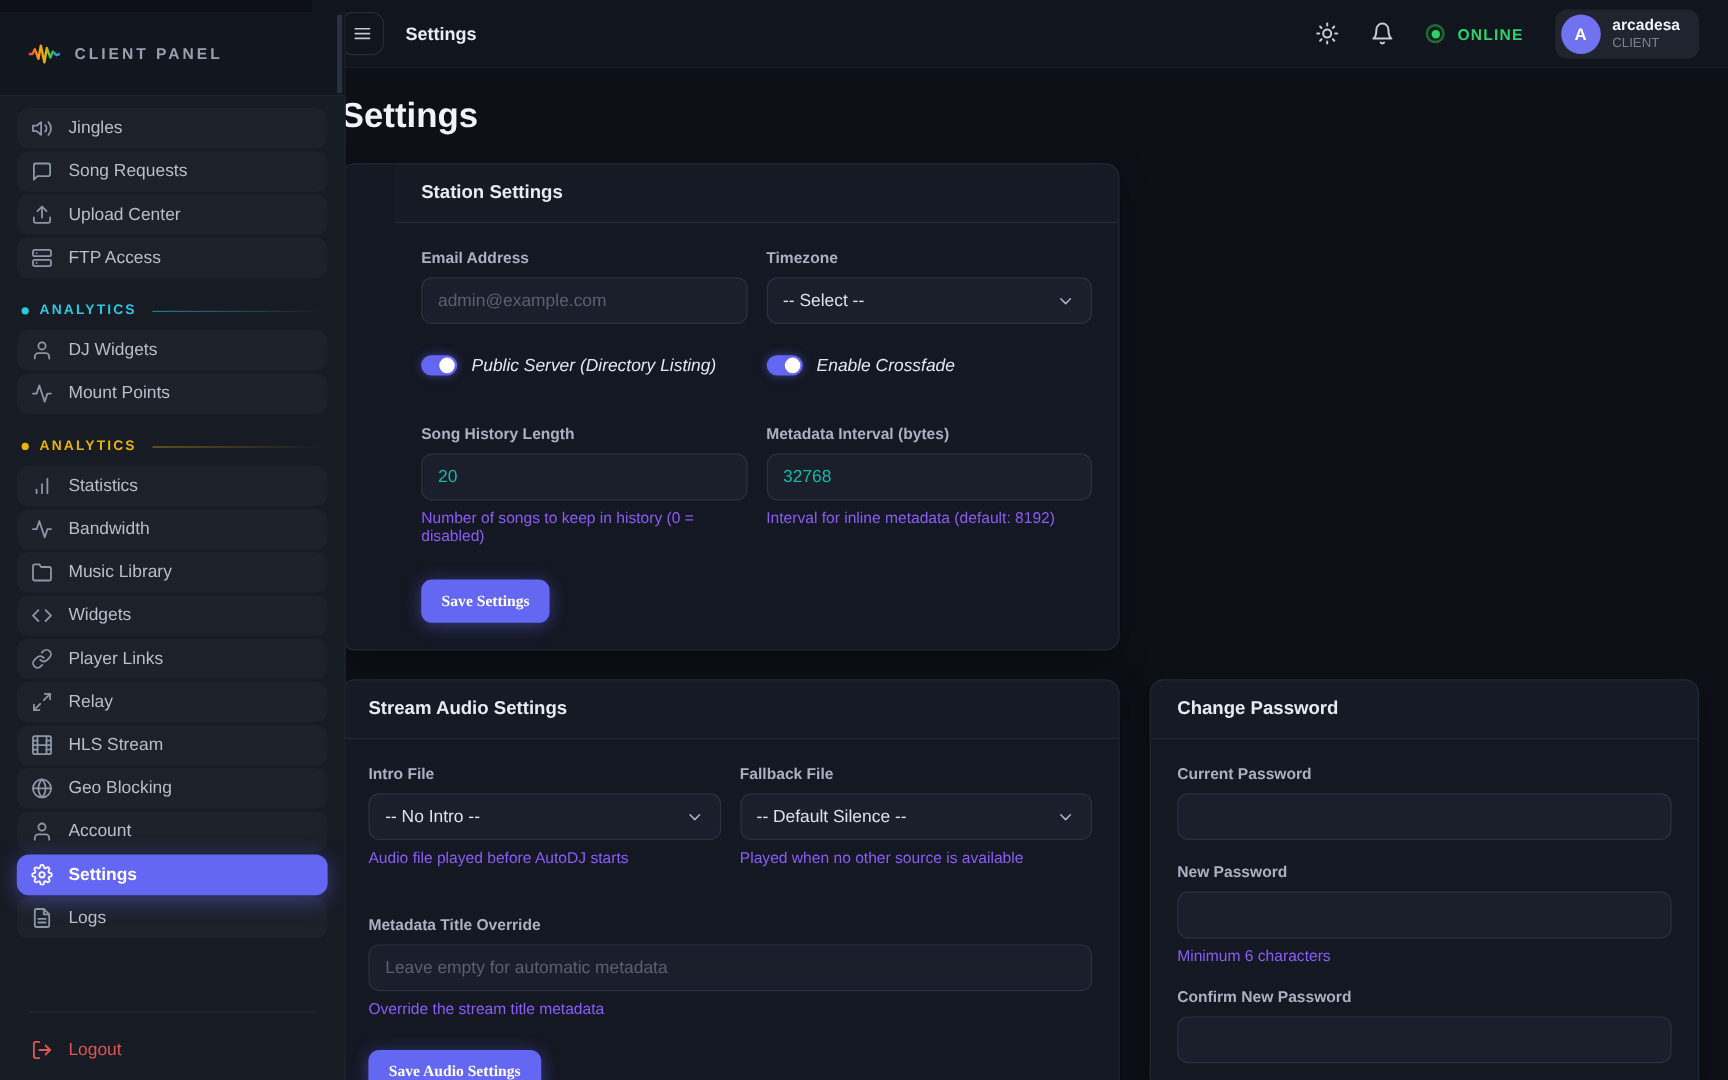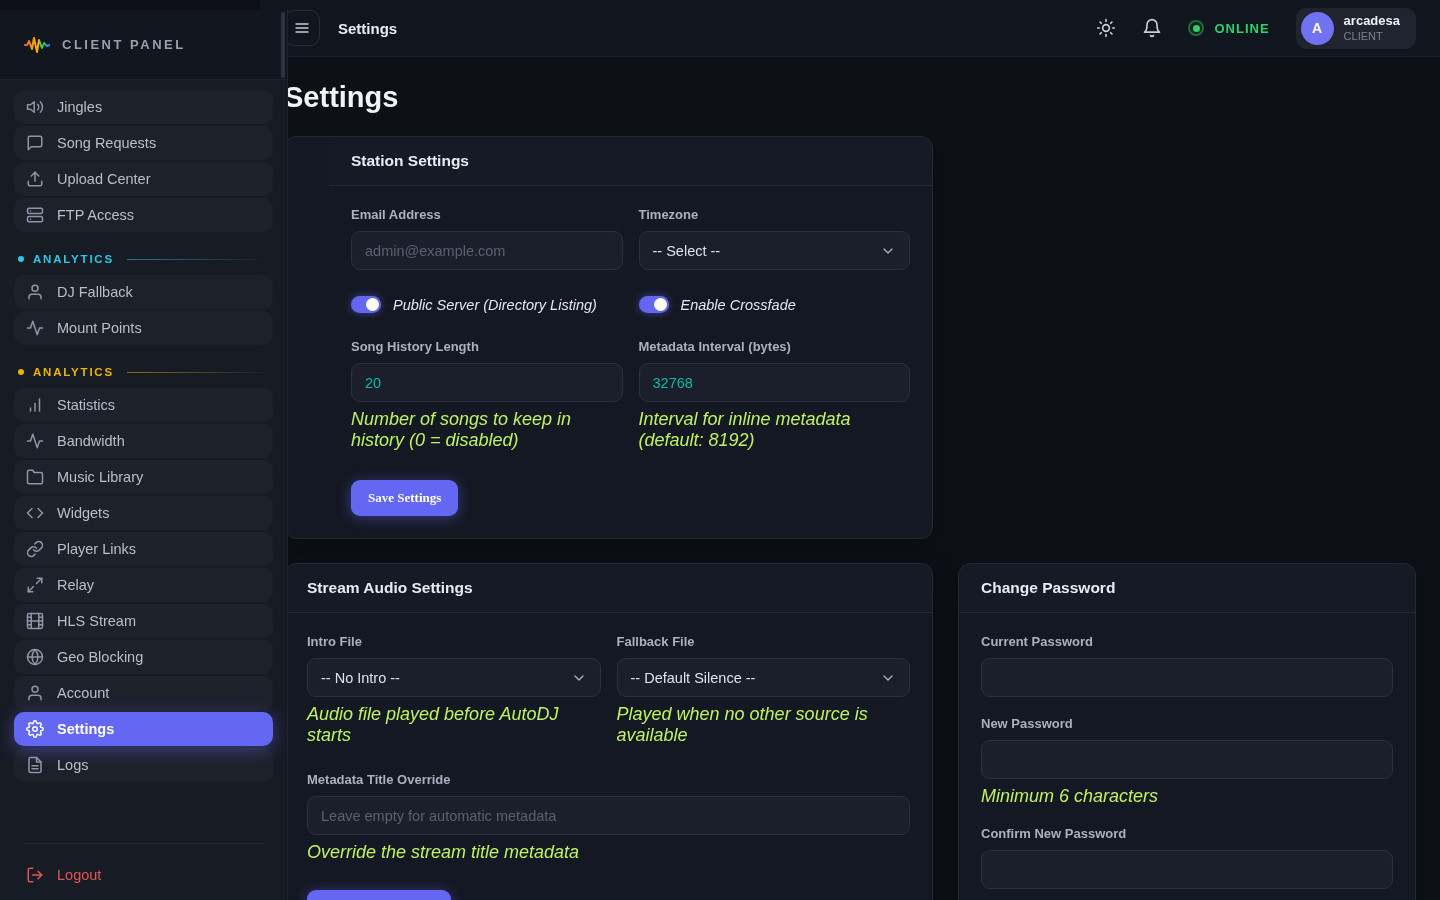--- a/index.html
+++ b/index.html
@@ -114,33 +114,33 @@
     border-radius:9px; padding:0 13px; color:#14b8a6; font-size:14.5px;
     font-family:inherit; outline:none;
   }
   .text-input::placeholder { color:#59616e; }
   .select-box {
     width:100%; height:39px; background:#1a1f2b; border:1px solid #2b3140;
     border-radius:9px; padding:0 13px; color:#dce1ea; font-size:14.5px;
     display:flex; align-items:center; justify-content:space-between; cursor:pointer;
   }
   .select-box .icon { width:16px; height:16px; color:#a9b1c0; }
-  .field-helper { font-size:18px; color:#bef264; margin-top:7px;font-style:italic; }
+  .field-helper { font-size:13px; color:#8b5cf6; margin-top:7px; }
 
   .toggle-row { margin-top:26px;font-style:italic; }
   .toggle-cell { display:flex; align-items:center; gap:12px; }
   .toggle {
     width:30px; height:17px; border-radius:9px; background:#6366f1;
     position:relative; cursor:pointer; flex:0 0 30px;
     box-shadow:0 0 8px rgba(99,102,241,0.5);
   }
   .toggle .knob { position:absolute; right:2px; top:2px; width:13px; height:13px; border-radius:50%; background:#fff; }
   .toggle-label { font-size:14.5px; color:#e2e6ee; }
 
-  .fields-row { margin-top:26px; }
+  .fields-row { margin-top:41px; }
   .btn {
     display:inline-block; background:#6467f2; color:#fff; font-weight:bold;
     font-size:13px; padding:10px 17px; border-radius:9px; border:none;
     cursor:pointer; font-family:Liberation Serif, serif;
     box-shadow:0 2px 14px rgba(100,103,242,0.45);
   }
   .btn-row { margin-top:29px; }
 
   .pw-field { margin-bottom:19px; }
   .pw-field:last-child { margin-bottom:0; }
@@ -211,21 +211,21 @@
         <span>ANALYTICS</span>
         <span class="line" style="background:linear-gradient(90deg,#2bc9e0,transparent)"></span>
       </div>
       <div class="nav-item">
         <span class="icon">
           <svg viewBox="0 0 24 24" fill="none" stroke="currentColor" stroke-width="2" stroke-linecap="round" stroke-linejoin="round">
             <path d="M20 21v-2a4 4 0 0 0-4-4H8a4 4 0 0 0-4 4v2"></path>
             <circle cx="12" cy="7" r="4"></circle>
           </svg>
         </span>
-        <span>DJ Fallback</span>
+        <span>DJ Widgets</span>
       </div>
       <div class="nav-item">
         <span class="icon">
           <svg viewBox="0 0 24 24" fill="none" stroke="currentColor" stroke-width="2" stroke-linecap="round" stroke-linejoin="round">
             <polyline points="22 12 18 12 15 21 9 3 6 12 2 12"></polyline>
           </svg>
         </span>
         <span>Mount Points</span>
       </div>
       <div class="nav-section" style="color: rgb(234, 179, 8);">

